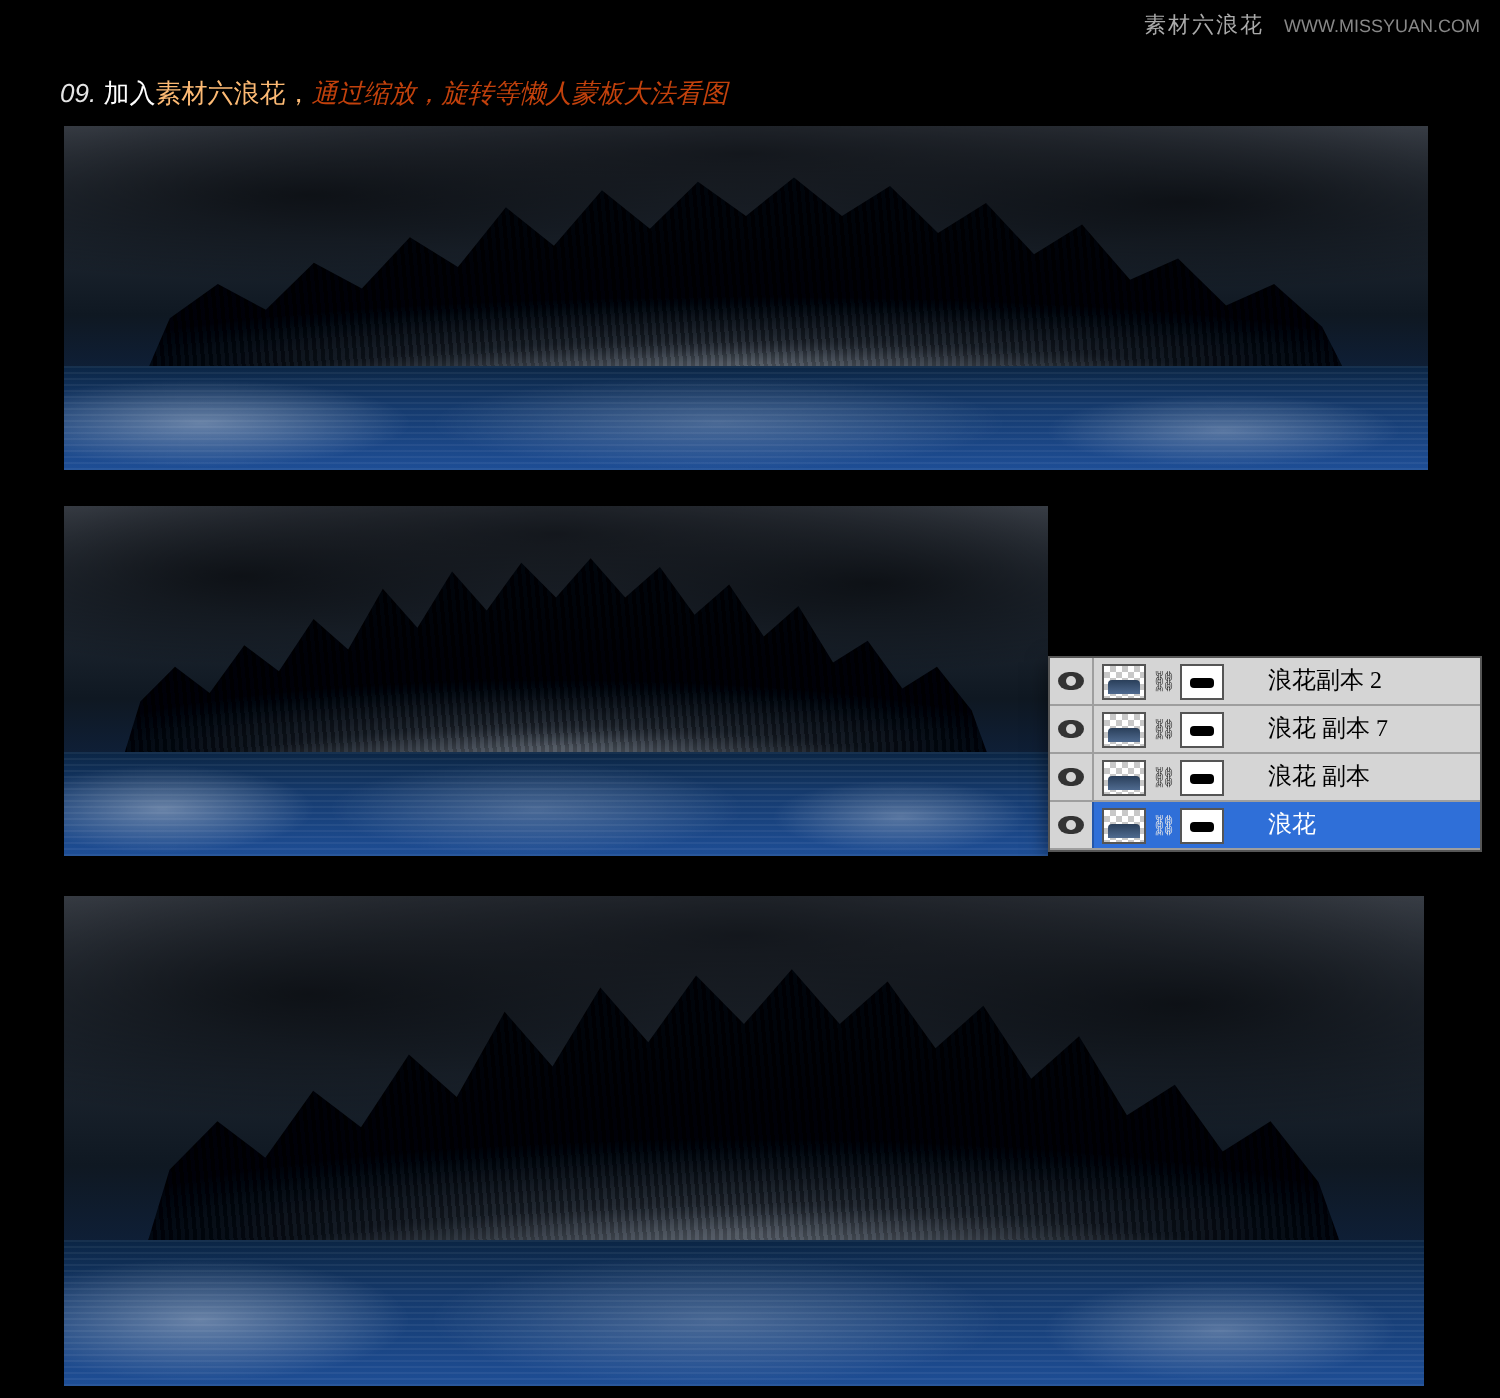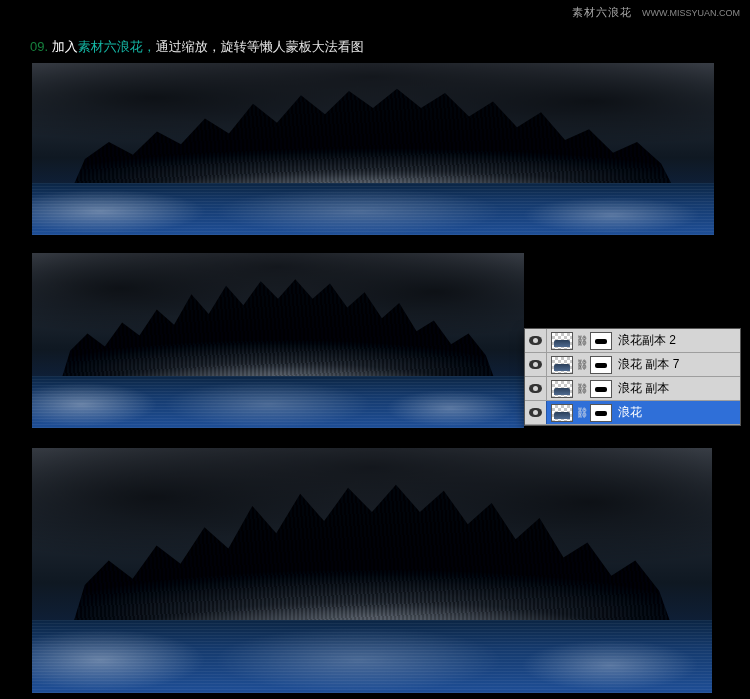--- a/index.html
+++ b/index.html
@@ -25,23 +25,23 @@
       margin-left: 6px;
       letter-spacing: 0;
     }
     .step-text {
       position: absolute;
       top: 38px;
       left: 30px;
       font-size: 13px;
       color: #ffffff;
     }
-    .step-text .step-num { color: #15803d; }
-    .step-text .highlight { color: #14b8a6; }
-    .step-text .rest { color: #e5e5e5; }
+    .step-text .step-num { color: #e5e5e5; font-style: italic; }
+    .step-text .highlight { color: #fdba74; }
+    .step-text .rest { color: #c2410c; font-style: italic; }
     .image-wrap {
       position: absolute;
       left: 32px;
       background: linear-gradient(180deg, #383d45 0%, #1f2731 30%, #0f1822 55%, #0e2240 78%, #1a3a6e 100%);
       overflow: hidden;
     }
     .img1 { top: 63px; width: 682px; height: 172px; }
     .img2 { top: 253px; width: 492px; height: 175px; }
     .img3 { top: 448px; width: 680px; height: 245px; }
     
@@ -207,21 +207,22 @@
     .mask-thumb::after {
       content: "";
       position: absolute;
       left: 4px; top: 6px;
       width: 12px; height: 5px;
       background: #000;
       border-radius: 2px;
     }
     .layer-name {
       white-space: nowrap;
-      font-family: Liberation Sans, sans-serif;
+      font-family: Liberation Serif, serif;
+      margin-left: 16px;
     }
   </style>
 </head>
 <body>
 
 <div class="header-text">
   <span>素材六浪花</span>
   <span class="url">WWW.MISSYUAN.COM</span>
 </div>
 

